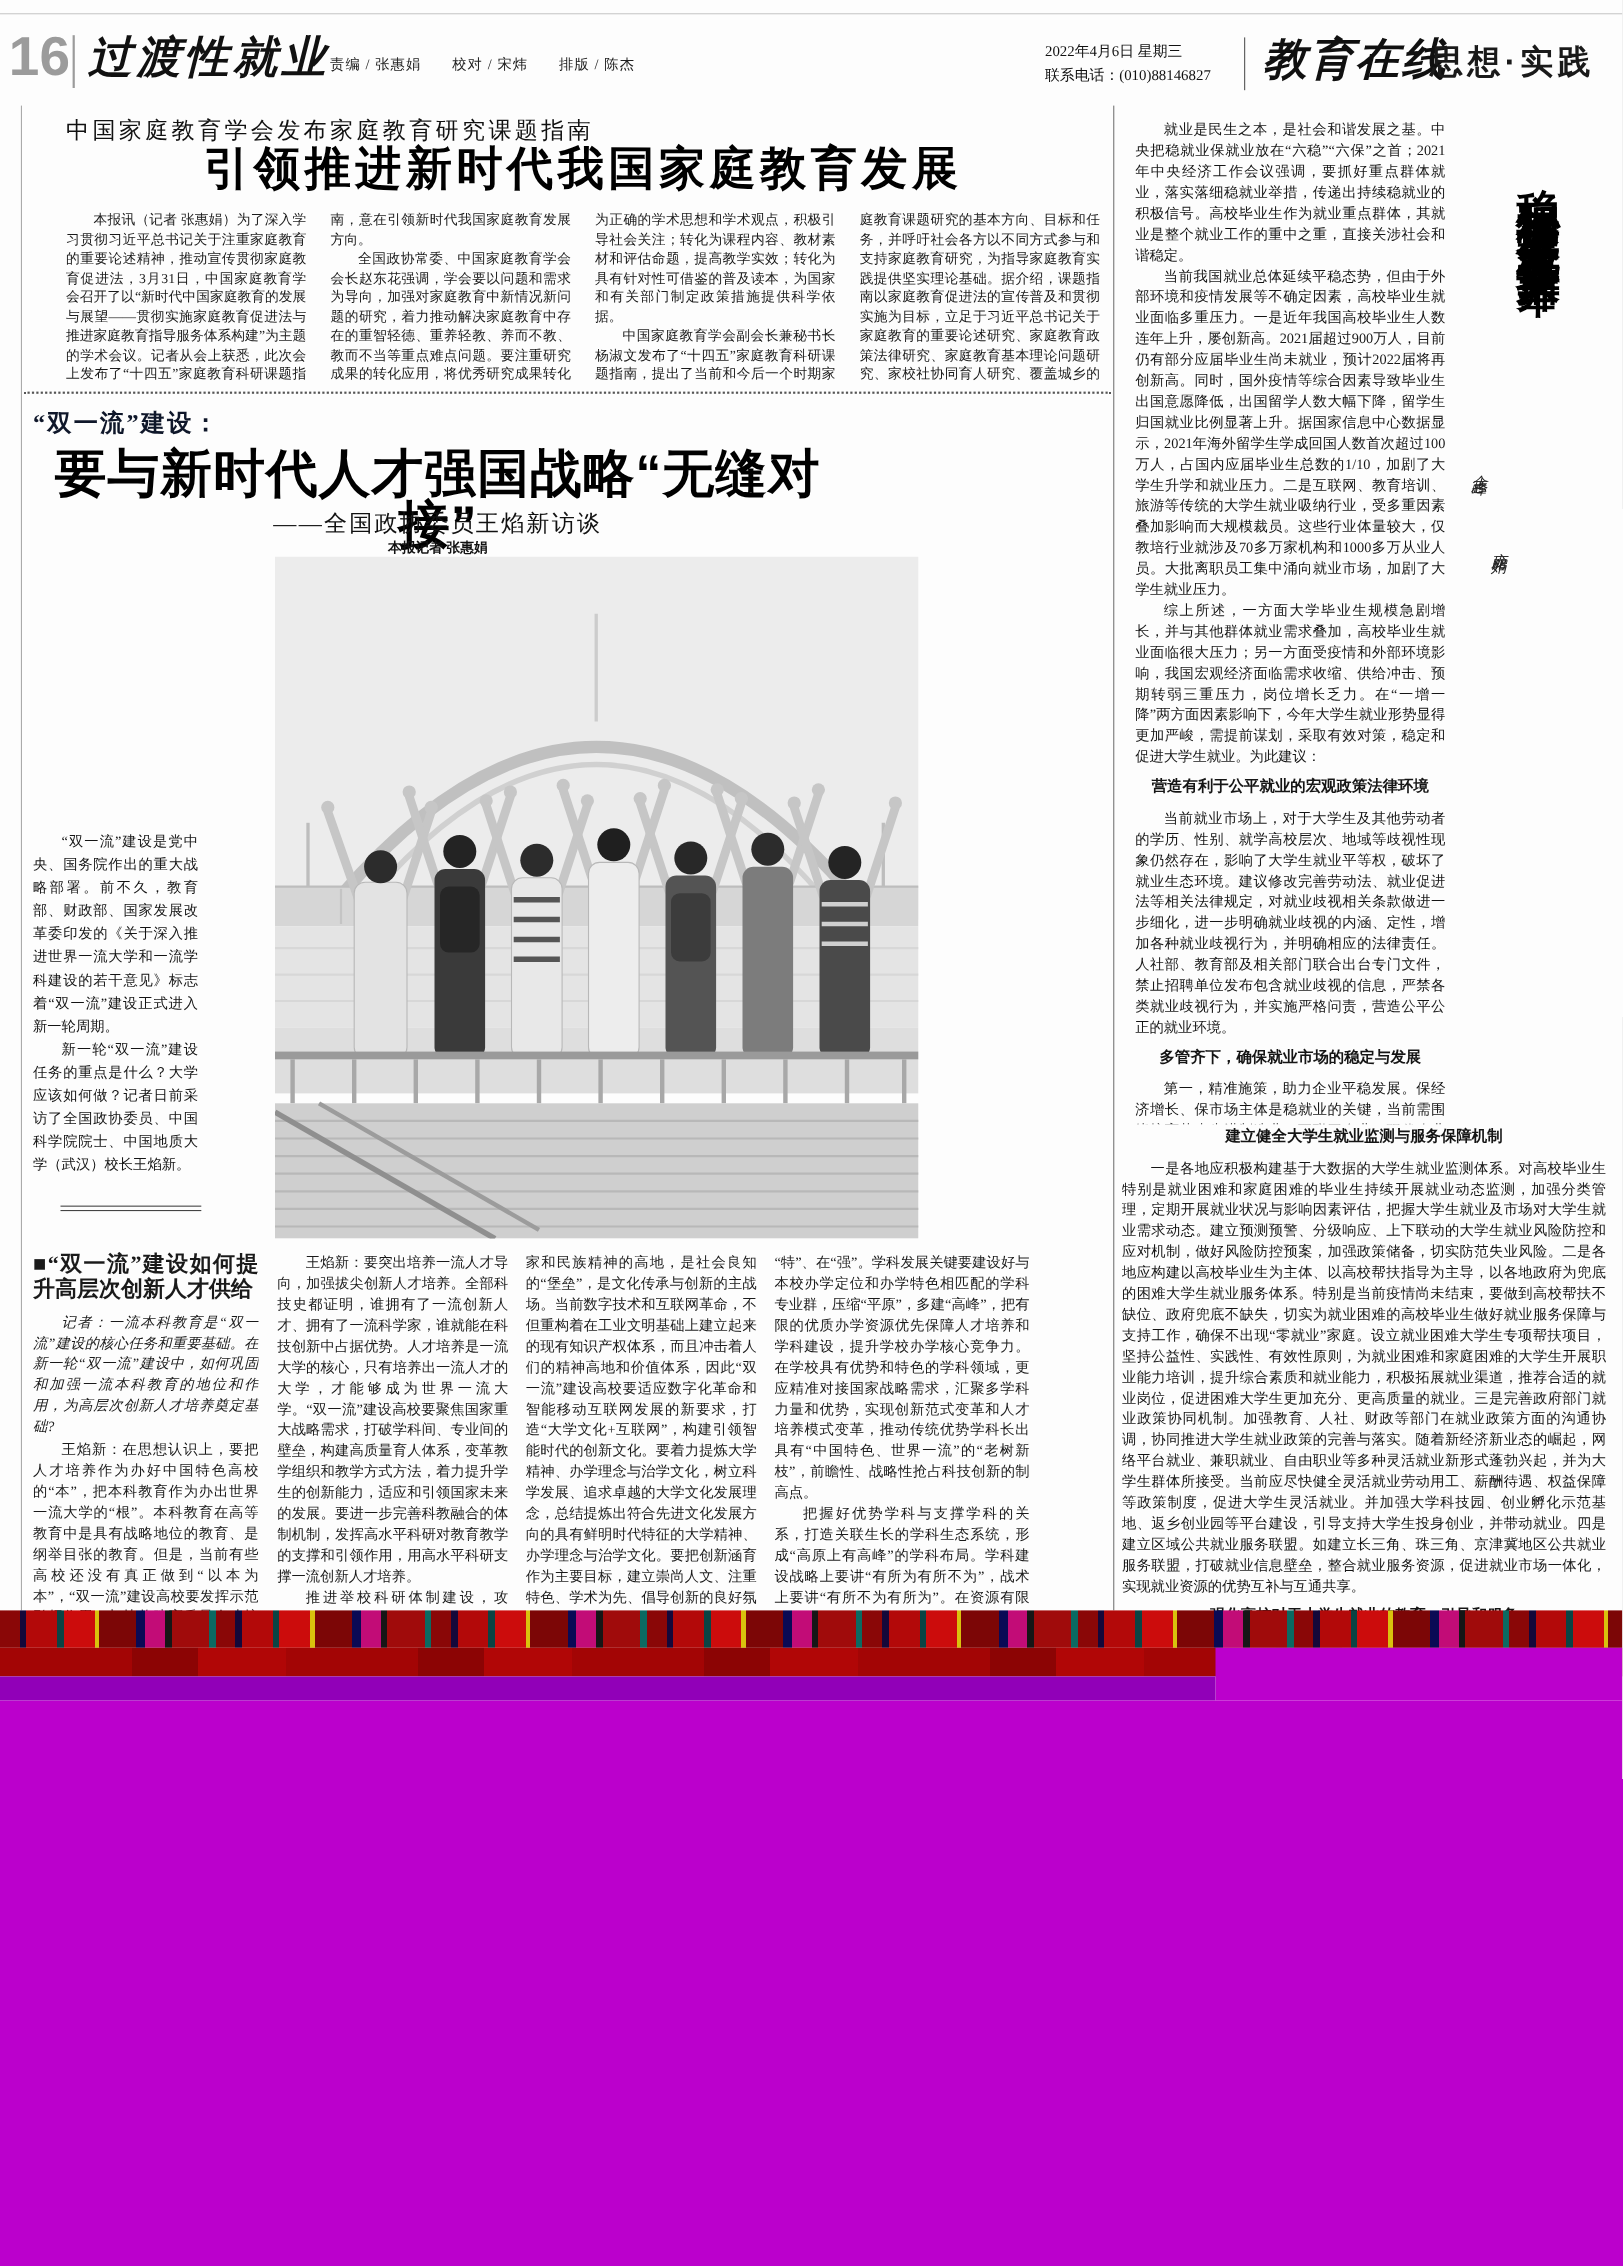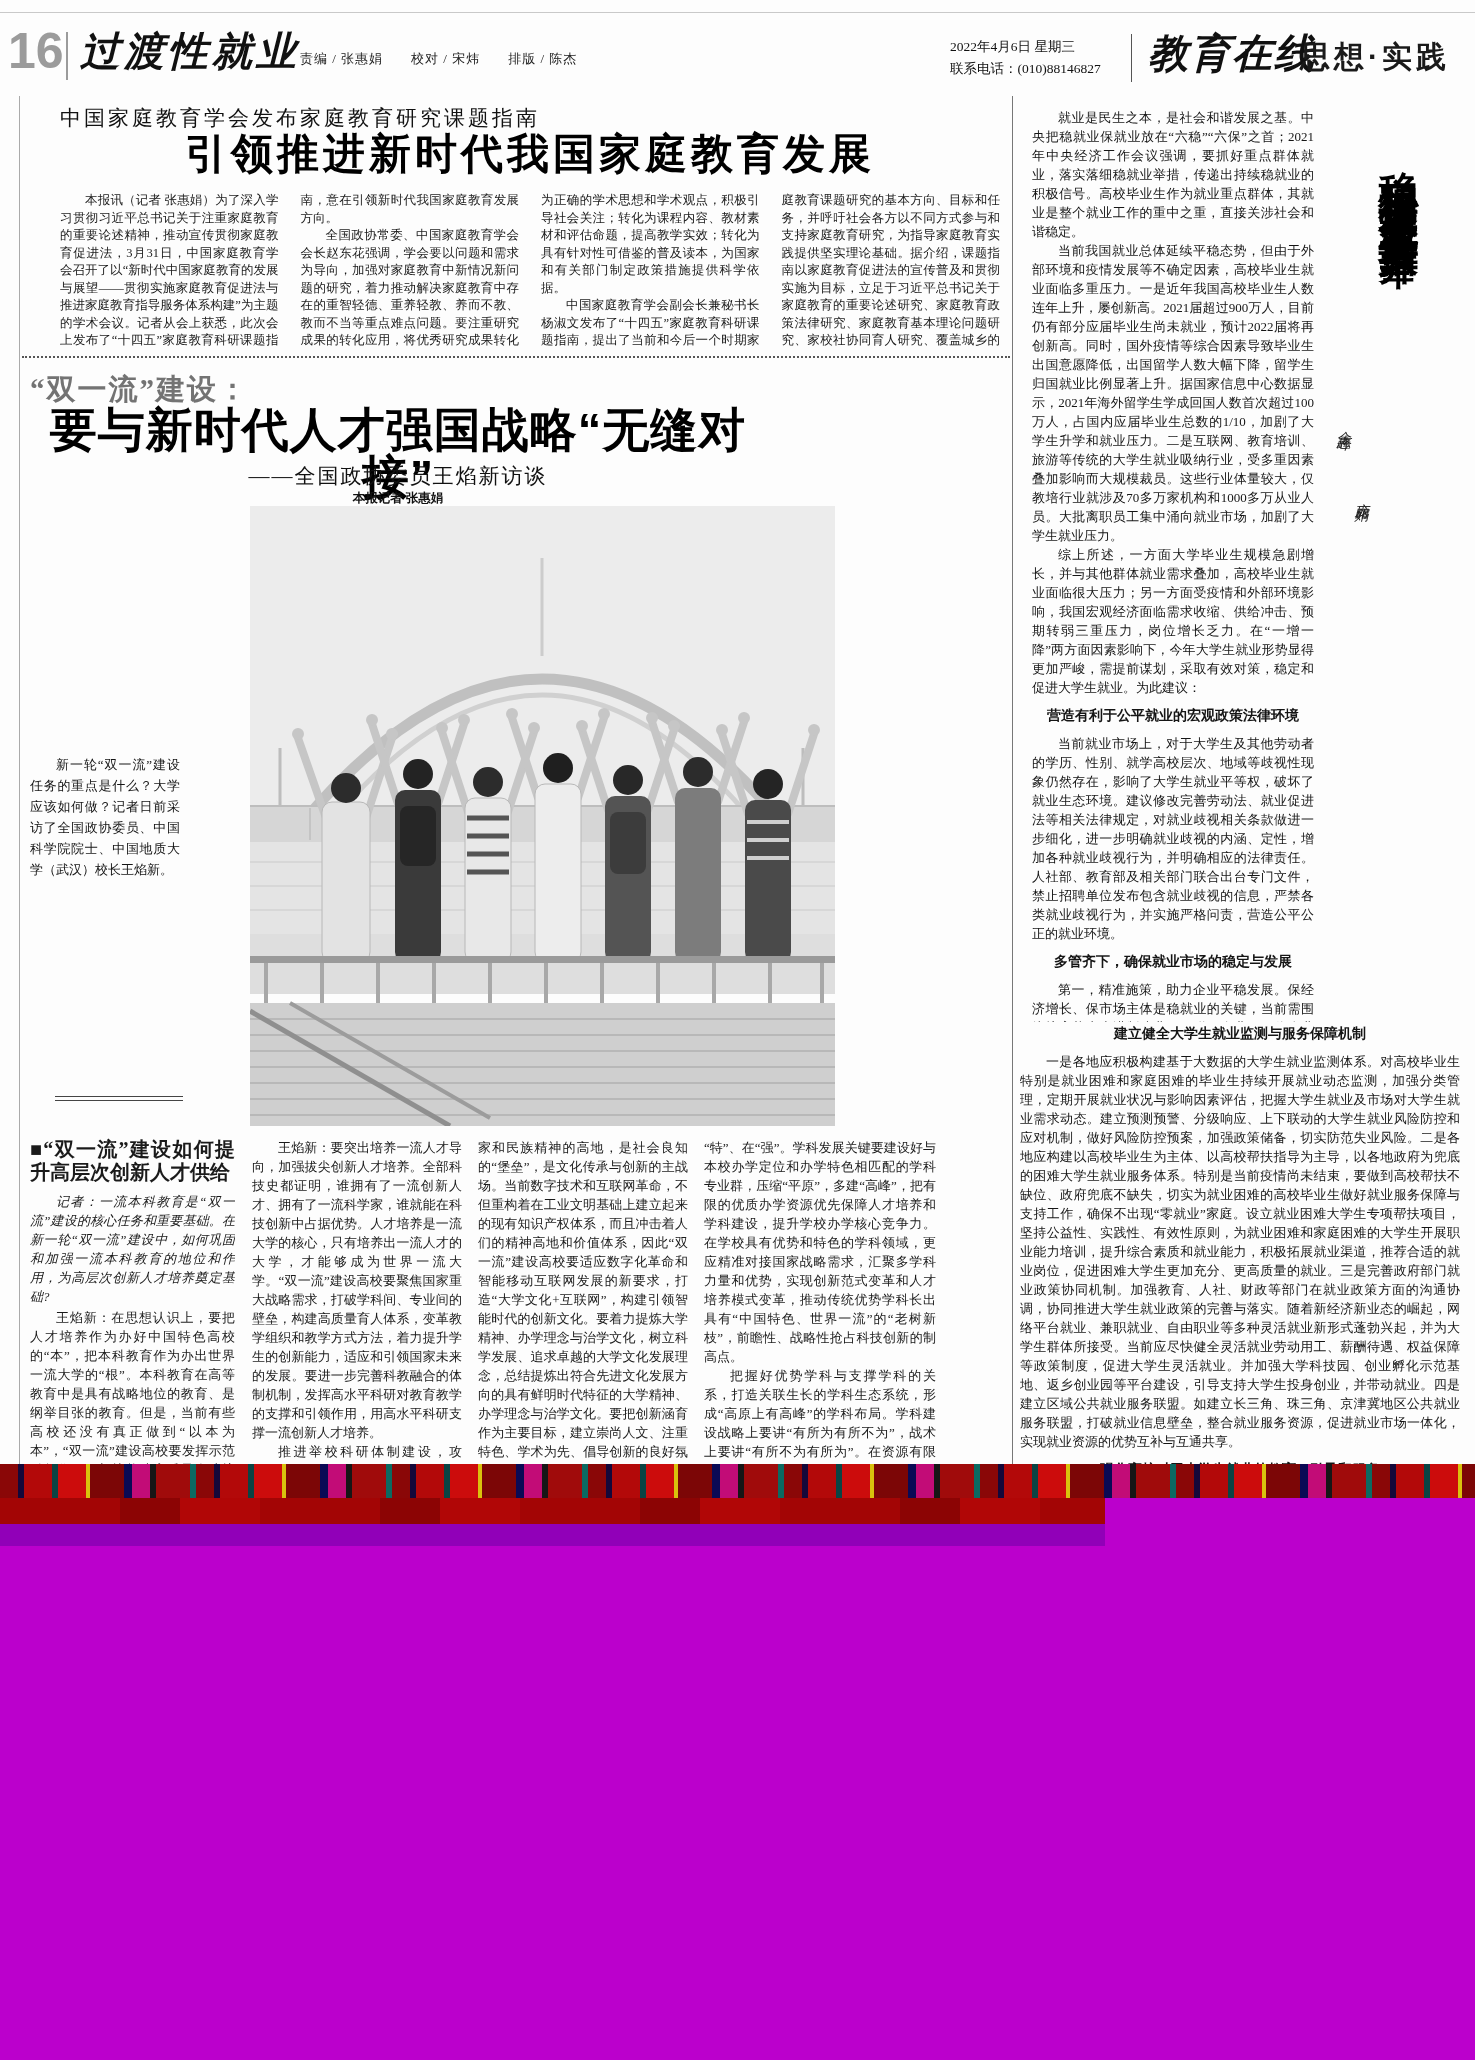--- a/index.html
+++ b/index.html
@@ -19,21 +19,21 @@
   .staff{font-size:13px;color:#222;letter-spacing:1px;}
   .dateblock{font-size:13.5px;color:#111;line-height:1.6;}
   .section-script{font-size:40px;font-weight:900;font-style:italic;color:#101010;letter-spacing:2px;line-height:1;}
   .section-topic{font-size:30px;font-weight:900;color:#1a1a1a;letter-spacing:4px;line-height:1;font-family:"Liberation Sans","DejaVu Sans",sans-serif;}
   
   .t-kicker{font-size:21px;letter-spacing:3px;text-align:left;color:#111;}
   .t-title{font-size:42px;font-weight:900;letter-spacing:4px;text-align:center;color:#000;line-height:1.05;}
   .t-cols{column-count:4;column-gap:22px;font-size:12.5px;line-height:17.5px;overflow:hidden;}
   .t-cols p{margin:0;text-indent:2em;}
   
-  .f-kicker{font-size:29px;font-weight:900;letter-spacing:2px;color:#737373;}
+  .f-kicker{font-size:22px;font-weight:900;letter-spacing:2px;color:#0f172a;}
   .f-title{font-family:"Liberation Sans","DejaVu Sans",sans-serif;font-size:47px;font-weight:900;letter-spacing:1px;text-align:center;color:#000;line-height:1;}
   .f-subtitle{font-size:21px;text-align:center;color:#111;letter-spacing:2px;}
   .f-byline{font-size:12.5px;font-weight:700;text-align:center;color:#111;}
   .f-intro{font-size:13px;line-height:21px;color:#141414;}
   .f-intro p{margin:0;text-indent:2em;}
   .dbl-rule{border-top:1px solid #444;border-bottom:1px solid #444;height:3px;}
   .f-col{font-size:13px;line-height:19px;overflow:hidden;}
   .f-col p{margin:0;text-indent:2em;}
   .f-head{font-size:20px;font-weight:700;line-height:23px;margin:0 0 8px 0;}
   .f-q{font-style:italic;margin:0 0 2px 0 !important;}
@@ -187,20 +187,21 @@
       <line x1="0" y1="561" x2="585" y2="561" stroke="#b8b8b8" stroke-width="2"></line>
       <line x1="0" y1="577" x2="585" y2="577" stroke="#b8b8b8" stroke-width="2"></line>
       <line x1="0" y1="593" x2="585" y2="593" stroke="#b8b8b8" stroke-width="2"></line>
       <line x1="0" y1="609" x2="585" y2="609" stroke="#b8b8b8" stroke-width="2"></line>
       <line x1="0" y1="505" x2="200" y2="620" stroke="#8f8f8f" stroke-width="5"></line>
       <line x1="40" y1="497" x2="240" y2="612" stroke="#9c9c9c" stroke-width="4"></line>
     </svg>
   </div>
 
   <div class="abs f-intro justify" style="left:30px;top:754px;width:150px;">
+    <p>“双一流”建设是党中央、国务院作出的重大战略部署。前不久，教育部、财政部、国家发展改革委印发的《关于深入推进世界一流大学和一流学科建设的若干意见》标志着“双一流”建设正式进入新一轮周期。</p>
     <p>新一轮“双一流”建设任务的重点是什么？大学应该如何做？记者日前采访了全国政协委员、中国科学院院士、中国地质大学（武汉）校长王焰新。</p>
   </div>
 
   <div class="abs dbl-rule" style="left:55px;top:1096px;width:128px;"></div>
 
   <div class="abs f-col justify" style="left:30px;top:1138px;width:205px;height:330px;">
     <div class="f-head">■“双一流”建设如何提升高层次创新人才供给</div>
     <p class="f-q">记者：一流本科教育是“双一流”建设的核心任务和重要基础。在新一轮“双一流”建设中，如何巩固和加强一流本科教育的地位和作用，为高层次创新人才培养奠定基础?</p>
     <p>王焰新：在思想认识上，要把人才培养作为办好中国特色高校的“本”，把本科教育作为办出世界一流大学的“根”。本科教育在高等教育中是具有战略地位的教育、是纲举目张的教育。但是，当前有些高校还没有真正做到“以本为本”，“双一流”建设高校要发挥示范引领作用，加快构建高质量人才培养体系，打造中国特色、世界一流的本科教育。</p>
 

